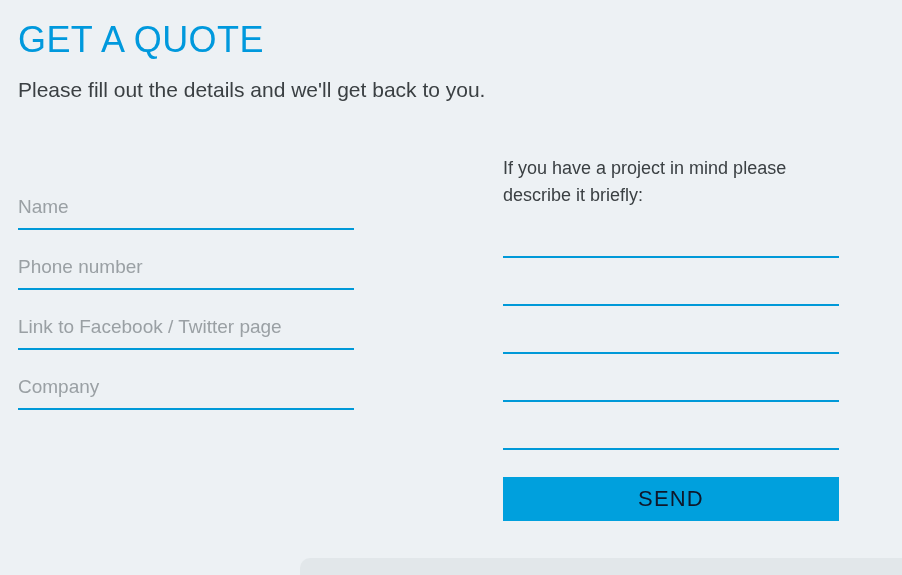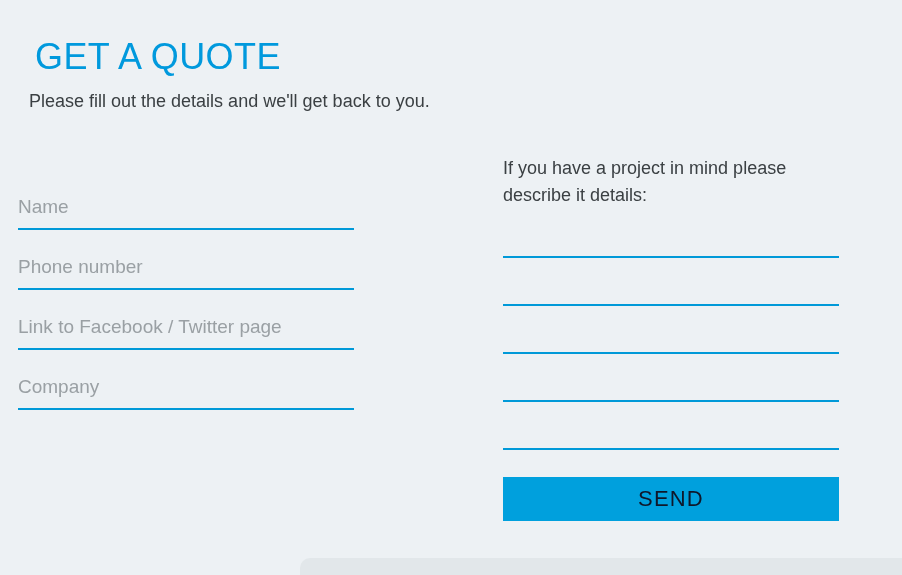--- a/index.html
+++ b/index.html
@@ -24,32 +24,32 @@
   
   .page-title {
     position: absolute;
     left: 18px;
     top: 18px;
     font-size: 36px;
     font-weight: 400;
     letter-spacing: 0.4px;
     color: #0099dd;
     line-height: 44px;
-    margin: 17px;
+    margin: 0;
     white-space: nowrap;
   }
   .page-subtitle {
     position: absolute;
     left: 18px;
     top: 78px;
-    font-size: 18px;
+    font-size: 21px;
     font-weight: 400;
     color: #3b4043;
     line-height: 24px;
-    margin: 11px;
+    margin: 0;
     white-space: nowrap;
   }
 
   
   .form-columns {
     position: absolute;
     left: 0;
     top: 0;
     width: 902px;
     height: 575px;
@@ -195,21 +195,21 @@
       </div>
 
       <div class="field">
         <input class="field-input" type="text" placeholder="Company" style="">
       </div>
 
     </div>
 
     <div class="col-right">
 
-      <p class="describe-label">If you have a project in mind please describe it details:</p>
+      <p class="describe-label">If you have a project in mind please describe it briefly:</p>
 
       <div class="message-lines">
 
         <div class="message-line">
           <input class="message-line-input" type="text" placeholder="" style="">
         </div>
 
         <div class="message-line">
           <input class="message-line-input" type="text" placeholder="" style="">
         </div>

